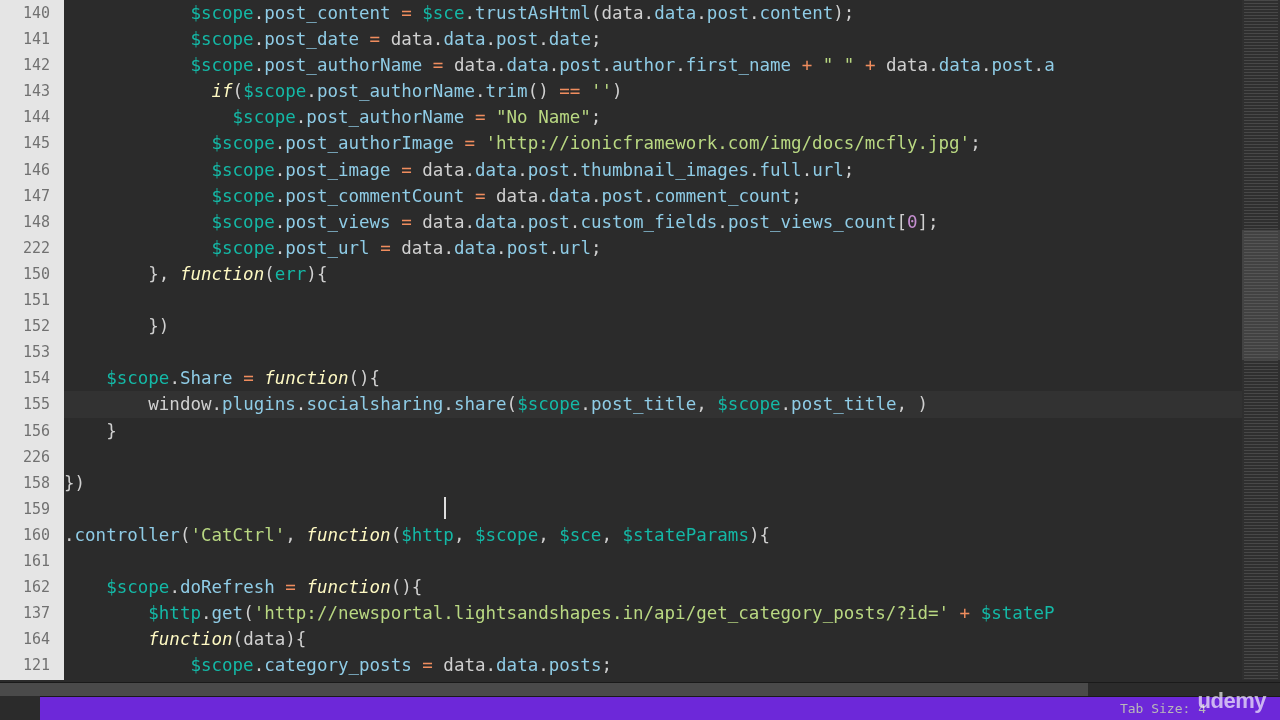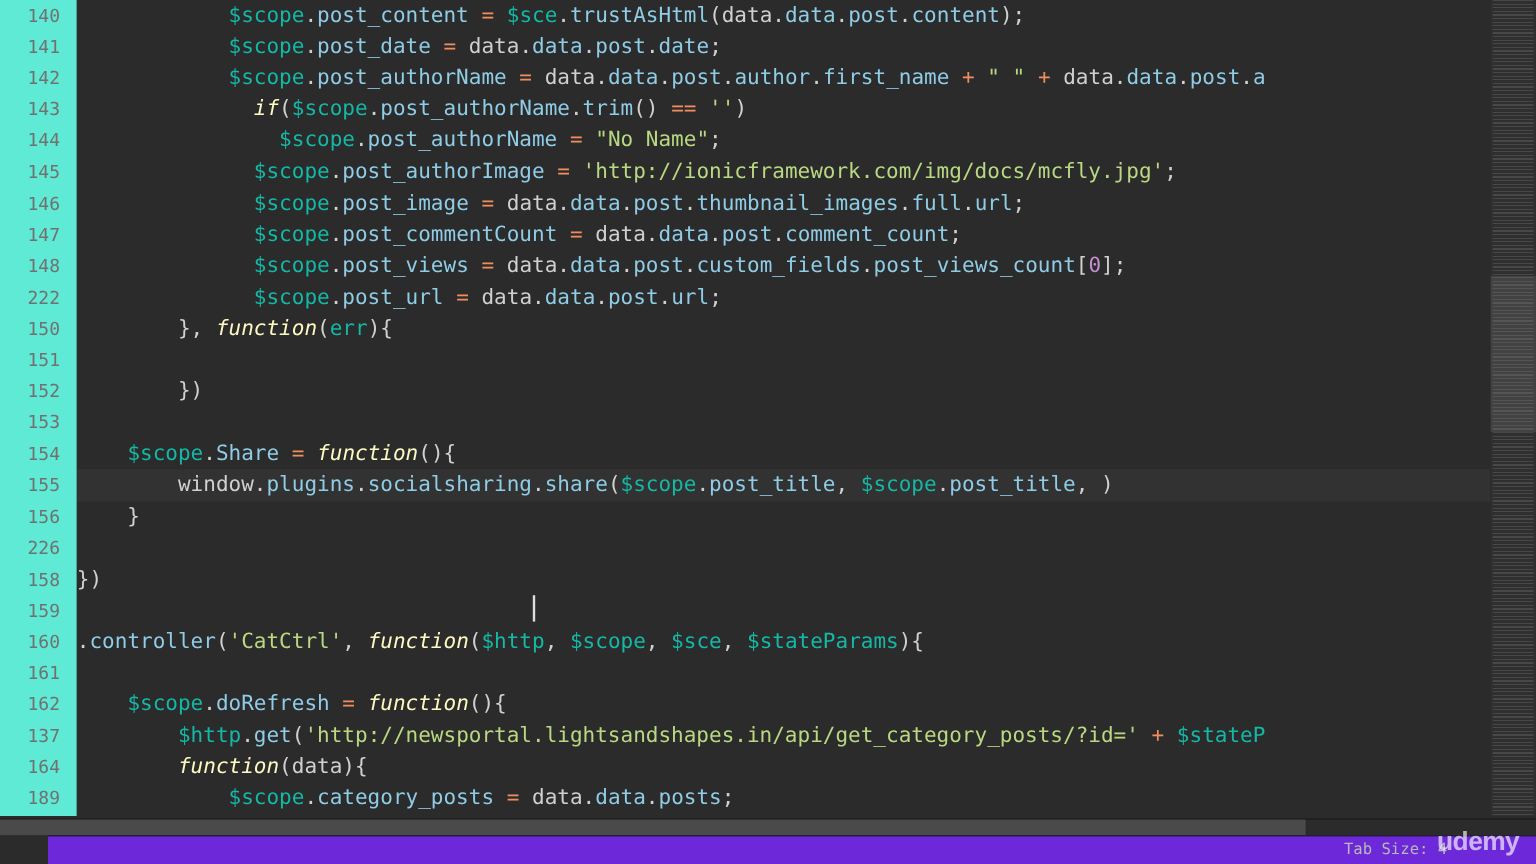--- a/index.html
+++ b/index.html
@@ -12,21 +12,21 @@
   width: 1280px;
   height: 720px;
   position: relative;
 }
 .editor {
   display: flex;
   height: 680px;
   width: 100%;
 }
 .gutter {
-  background: #5eead4;
+  background: #e5e5e5;
   width: 64px;
   flex-shrink: 0;
   text-align: right;
   color: #717171;
   font-size: 15px;
   padding-top: 0;
   user-select: none;
 }
 .gutter div {
   height: 26.1px;
@@ -164,21 +164,21 @@
       <div>155</div>
       <div>156</div>
       <div>226</div>
       <div>158</div>
       <div>159</div>
       <div>160</div>
       <div>161</div>
       <div>162</div>
       <div>137</div>
       <div>164</div>
-      <div>189</div>
+      <div>121</div>
     </div>
   <div class="code-area" id="code"><div class="line"><span class="s-punc">            </span><span class="s-var">$scope</span><span class="s-punc">.</span><span class="s-prop">post_content</span><span class="s-punc"> </span><span class="s-op">=</span><span class="s-punc"> </span><span class="s-var">$sce</span><span class="s-punc">.</span><span class="s-prop">trustAsHtml</span><span class="s-punc">(</span><span class="s-ident">data</span><span class="s-punc">.</span><span class="s-prop">data</span><span class="s-punc">.</span><span class="s-prop">post</span><span class="s-punc">.</span><span class="s-prop">content</span><span class="s-punc">);</span></div><div class="line"><span class="s-punc">            </span><span class="s-var">$scope</span><span class="s-punc">.</span><span class="s-prop">post_date</span><span class="s-punc"> </span><span class="s-op">=</span><span class="s-punc"> </span><span class="s-ident">data</span><span class="s-punc">.</span><span class="s-prop">data</span><span class="s-punc">.</span><span class="s-prop">post</span><span class="s-punc">.</span><span class="s-prop">date</span><span class="s-punc">;</span></div><div class="line"><span class="s-punc">            </span><span class="s-var">$scope</span><span class="s-punc">.</span><span class="s-prop">post_authorName</span><span class="s-punc"> </span><span class="s-op">=</span><span class="s-punc"> </span><span class="s-ident">data</span><span class="s-punc">.</span><span class="s-prop">data</span><span class="s-punc">.</span><span class="s-prop">post</span><span class="s-punc">.</span><span class="s-prop">author</span><span class="s-punc">.</span><span class="s-prop">first_name</span><span class="s-punc"> </span><span class="s-op">+</span><span class="s-punc"> </span><span class="s-str">" "</span><span class="s-punc"> </span><span class="s-op">+</span><span class="s-punc"> </span><span class="s-ident">data</span><span class="s-punc">.</span><span class="s-prop">data</span><span class="s-punc">.</span><span class="s-prop">post</span><span class="s-punc">.</span><span class="s-prop">a</span></div><div class="line"><span class="s-punc">              </span><span class="s-kw">if</span><span class="s-punc">(</span><span class="s-var">$scope</span><span class="s-punc">.</span><span class="s-prop">post_authorName</span><span class="s-punc">.</span><span class="s-prop">trim</span><span class=" s-punc">()</span><span class="s-punc"> </span><span class="s-op">==</span><span class="s-punc"> </span><span class="s-str">''</span><span class="s-punc">)</span></div><div class="line"><span class="s-punc">                </span><span class="s-var">$scope</span><span class="s-punc">.</span><span class="s-prop">post_authorName</span><span class="s-punc"> </span><span class="s-op">=</span><span class="s-punc"> </span><span class="s-str">"No Name"</span><span class="s-punc">;</span></div><div class="line"><span class="s-punc">              </span><span class="s-var">$scope</span><span class="s-punc">.</span><span class="s-prop">post_authorImage</span><span class="s-punc"> </span><span class="s-op">=</span><span class="s-punc"> </span><span class="s-str">'http://ionicframework.com/img/docs/mcfly.jpg'</span><span class="s-punc">;</span></div><div class="line"><span class="s-punc">              </span><span class="s-var">$scope</span><span class="s-punc">.</span><span class="s-prop">post_image</span><span class="s-punc"> </span><span class="s-op">=</span><span class="s-punc"> </span><span class="s-ident">data</span><span class="s-punc">.</span><span class="s-prop">data</span><span class="s-punc">.</span><span class="s-prop">post</span><span class="s-punc">.</span><span class="s-prop">thumbnail_images</span><span class="s-punc">.</span><span class="s-prop">full</span><span class="s-punc">.</span><span class="s-prop">url</span><span class="s-punc">;</span></div><div class="line"><span class="s-punc">              </span><span class="s-var">$scope</span><span class="s-punc">.</span><span class="s-prop">post_commentCount</span><span class="s-punc"> </span><span class="s-op">=</span><span class="s-punc"> </span><span class="s-ident">data</span><span class="s-punc">.</span><span class="s-prop">data</span><span class="s-punc">.</span><span class="s-prop">post</span><span class="s-punc">.</span><span class="s-prop">comment_count</span><span class="s-punc">;</span></div><div class="line"><span class="s-punc">              </span><span class="s-var">$scope</span><span class="s-punc">.</span><span class="s-prop">post_views</span><span class="s-punc"> </span><span class="s-op">=</span><span class="s-punc"> </span><span class="s-ident">data</span><span class="s-punc">.</span><span class="s-prop">data</span><span class="s-punc">.</span><span class="s-prop">post</span><span class="s-punc">.</span><span class="s-prop">custom_fields</span><span class="s-punc">.</span><span class="s-prop">post_views_count</span><span class="s-punc">[</span><span class="s-num">0</span><span class="s-punc">];</span></div><div class="line"><span class="s-punc">              </span><span class="s-var">$scope</span><span class="s-punc">.</span><span class="s-prop">post_url</span><span class="s-punc"> </span><span class="s-op">=</span><span class="s-punc"> </span><span class="s-ident">data</span><span class="s-punc">.</span><span class="s-prop">data</span><span class="s-punc">.</span><span class="s-prop">post</span><span class="s-punc">.</span><span class="s-prop">url</span><span class="s-punc">;</span></div><div class="line"><span class="s-punc">        }, </span><span class="s-kw">function</span><span class="s-punc">(</span><span class="s-var">err</span><span class="s-punc">){</span></div><div class="line"><span class="s-punc"></span></div><div class="line"><span class="s-punc">        })</span></div><div class="line"><span class="s-punc"></span></div><div class="line"><span class="s-punc">    </span><span class="s-var">$scope</span><span class="s-punc">.</span><span class="s-prop">Share</span><span class="s-punc"> </span><span class="s-op">=</span><span class="s-punc"> </span><span class="s-kw">function</span><span class="s-punc">(){</span></div><div class="line cursor-line"><span class="s-punc">        </span><span class="s-ident">window</span><span class="s-punc">.</span><span class="s-prop">plugins</span><span class="s-punc">.</span><span class="s-prop">socialsharing</span><span class="s-punc">.</span><span class="s-prop">share</span><span class="s-punc">(</span><span class="s-var">$scope</span><span class="s-punc">.</span><span class="s-prop">post_title</span><span class="s-punc">, </span><span class="s-var">$scope</span><span class="s-punc">.</span><span class="s-prop">post_title</span><span class="s-punc">, )</span></div><div class="line"><span class="s-punc">    }</span></div><div class="line"><span class="s-punc"></span></div><div class="line"><span class="s-punc">})</span></div><div class="line"><span class="text-cursor" style="margin-left: 380px;"></span><span class="s-punc"></span></div><div class="line"><span class="s-punc">.</span><span class="s-prop">controller</span><span class="s-punc">(</span><span class="s-str">'CatCtrl'</span><span class="s-punc">, </span><span class="s-kw">function</span><span class="s-punc">(</span><span class="s-var">$http</span><span class="s-punc">, </span><span class="s-var">$scope</span><span class="s-punc">, </span><span class="s-var">$sce</span><span class="s-punc">, </span><span class="s-var">$stateParams</span><span class="s-punc">){</span></div><div class="line"><span class="s-punc"></span></div><div class="line"><span class="s-punc">    </span><span class="s-var">$scope</span><span class="s-punc">.</span><span class="s-prop">doRefresh</span><span class="s-punc"> </span><span class="s-op">=</span><span class="s-punc"> </span><span class="s-kw">function</span><span class="s-punc">(){</span></div><div class="line"><span class="s-punc">        </span><span class="s-var">$http</span><span class="s-punc">.</span><span class="s-prop">get</span><span class="s-punc">(</span><span class="s-str">'http://newsportal.lightsandshapes.in/api/get_category_posts/?id='</span><span class="s-punc"> </span><span class="s-op">+</span><span class="s-punc"> </span><span class="s-var">$stateP</span></div><div class="line"><span class="s-punc">        </span><span class="s-kw">function</span><span class="s-punc">(</span><span class="s-ident">data</span><span class="s-punc">){</span></div><div class="line"><span class="s-punc">            </span><span class="s-var">$scope</span><span class="s-punc">.</span><span class="s-prop">category_posts</span><span class="s-punc"> </span><span class="s-op">=</span><span class="s-punc"> </span><span class="s-ident">data</span><span class="s-punc">.</span><span class="s-prop">data</span><span class="s-punc">.</span><span class="s-prop">posts</span><span class="s-punc">;</span></div></div>
   <div class="minimap">
     <div class="minimap-content"></div>
     <div class="minimap-viewport"></div>
   </div>
 </div>
 
 <div class="hscroll">
   <div class="hscroll-thumb"></div>

